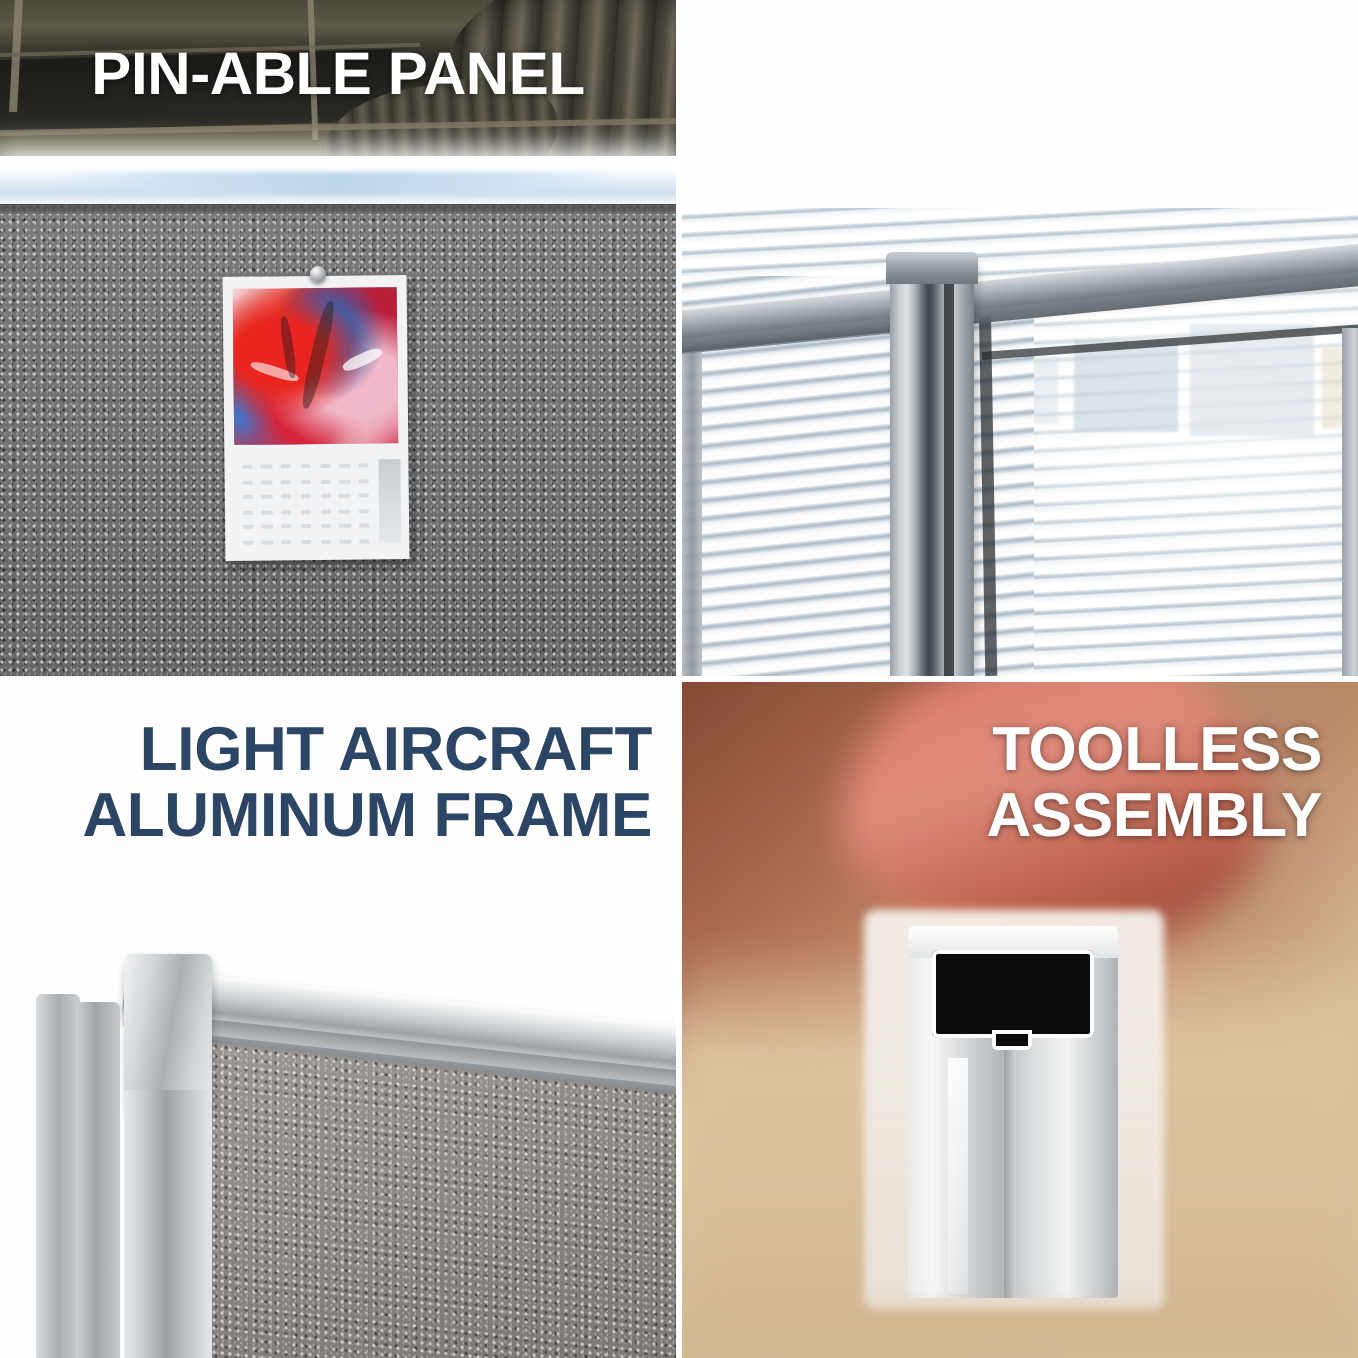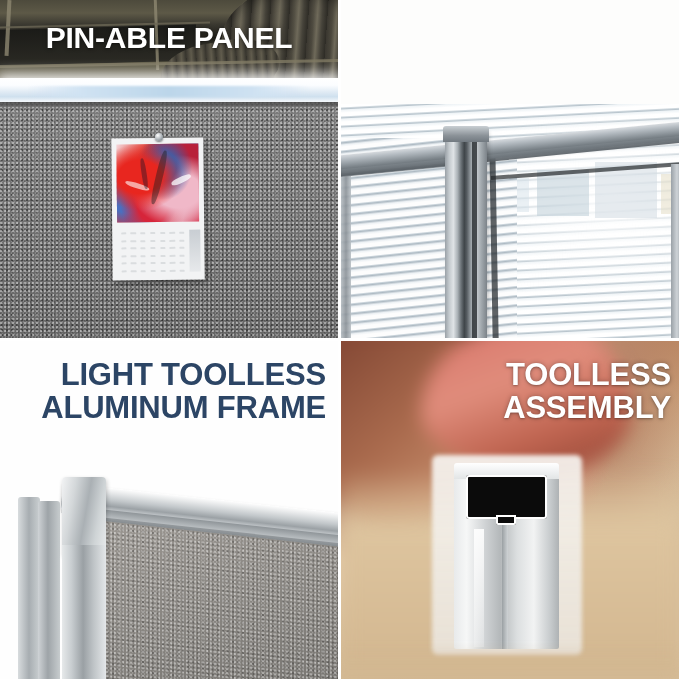--- a/index.html
+++ b/index.html
@@ -428,21 +428,21 @@
       <div class="fabric"></div>
       <div class="fabric-frame"></div>
       <div class="toprail"></div>
       <div class="toprail-edge"></div>
       <div class="vpost3"></div>
       <div class="vpost2"></div>
       <div class="corner"></div>
       <div class="vpost"></div>
     </div>
 
-    <div class="caption cap-navy" style="left:8px;right:12px;top:18px;text-align:right;font-size:31px;">LIGHT TOOLLESS ALUMINUM FRAME</div>
+    <div class="caption cap-navy" style="left:8px;right:12px;top:18px;text-align:right;font-size:31px;">LIGHT AIRCRAFT ALUMINUM FRAME</div>
   </div>
 
   <div class="gutter"></div>
 
   <div class="cell q4">
 
     <div class="blurlayer">
       <div class="arm"></div>
       <div class="hand"></div>
       <div class="carpet"></div>
@@ -452,16 +452,16 @@
       <div class="pad"></div>
       <div class="body"></div>
       <div class="cap"></div>
       <div class="slot"></div>
       <div class="notch"></div>
       <div class="web"></div>
       <div class="gleam"></div>
     </div>
     <div class="blur-bottom"></div>
 
-    <div class="caption cap-white" style="left:20px;right:8px;top:18px;text-align:right;font-size:31px;">TOOLLESS ASSEMBLY</div>
+    <div class="caption cap-white" style="left:20px;right:18px;top:18px;text-align:right;font-size:31px;">TOOLLESS ASSEMBLY</div>
   </div>
 
 </div>
 
 </body></html>

